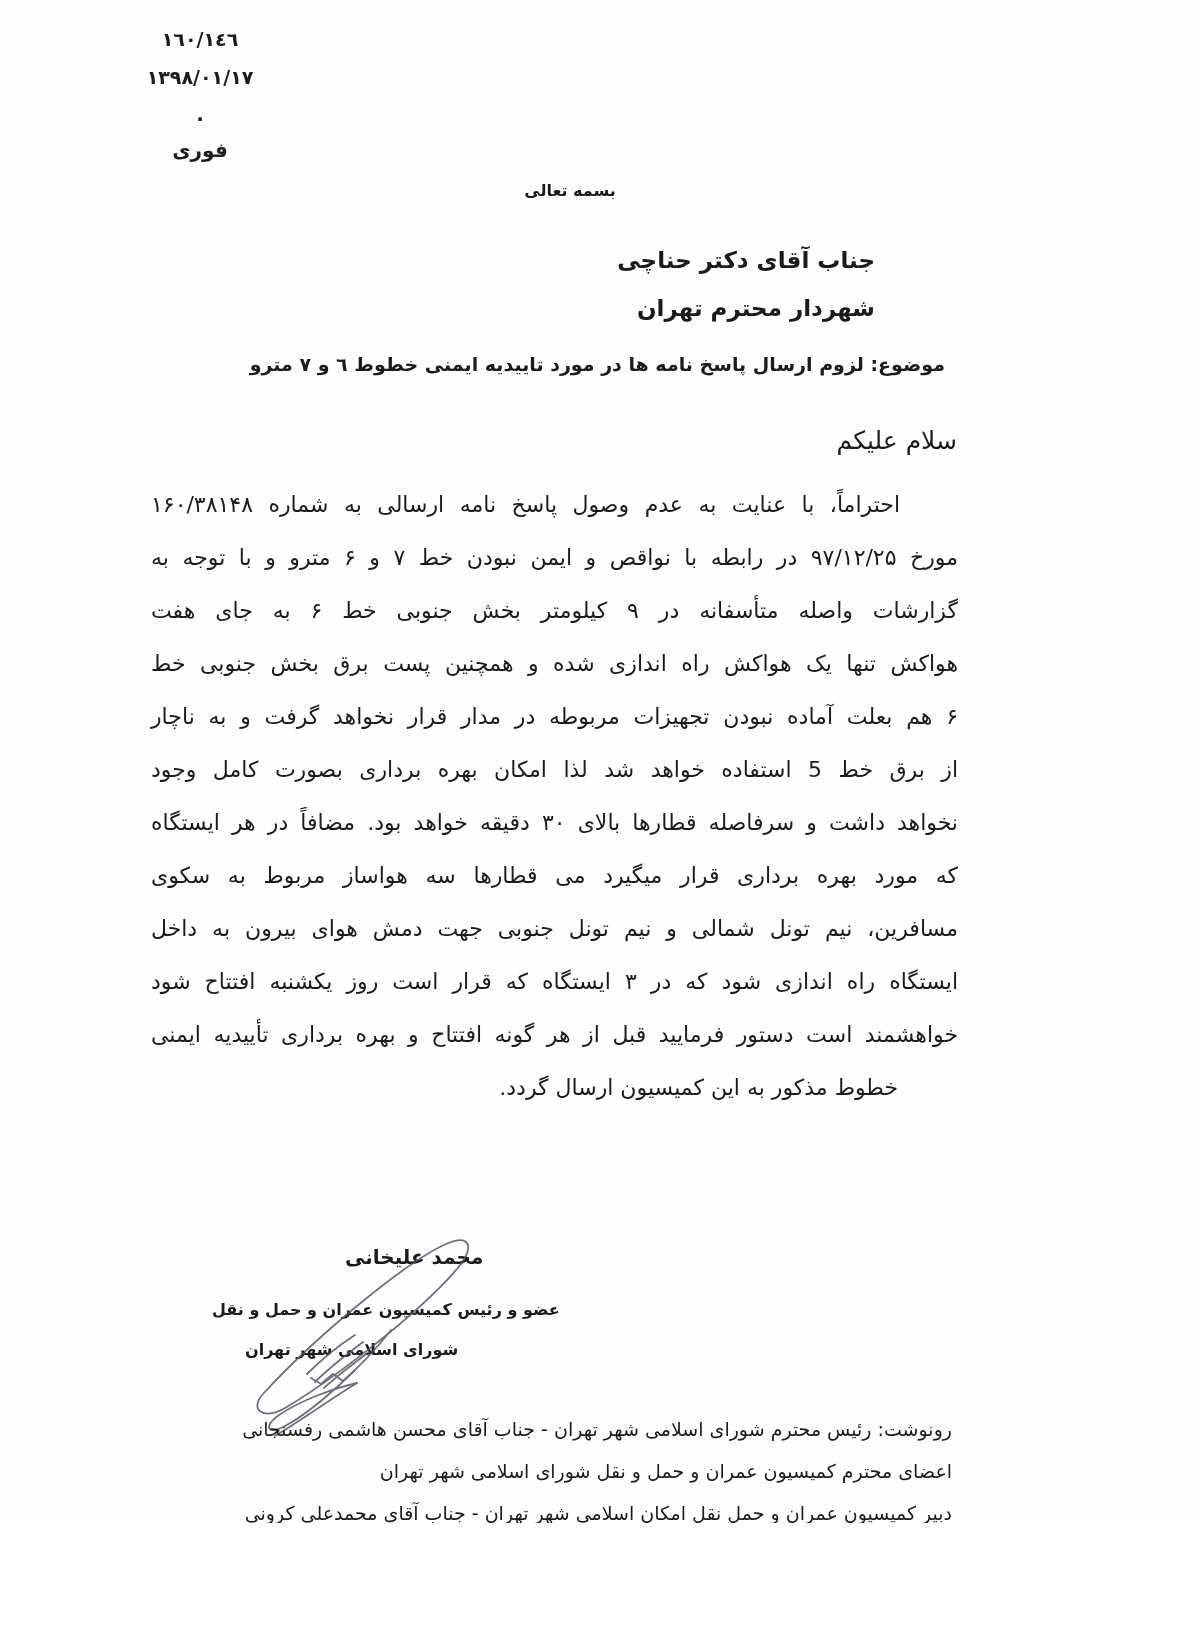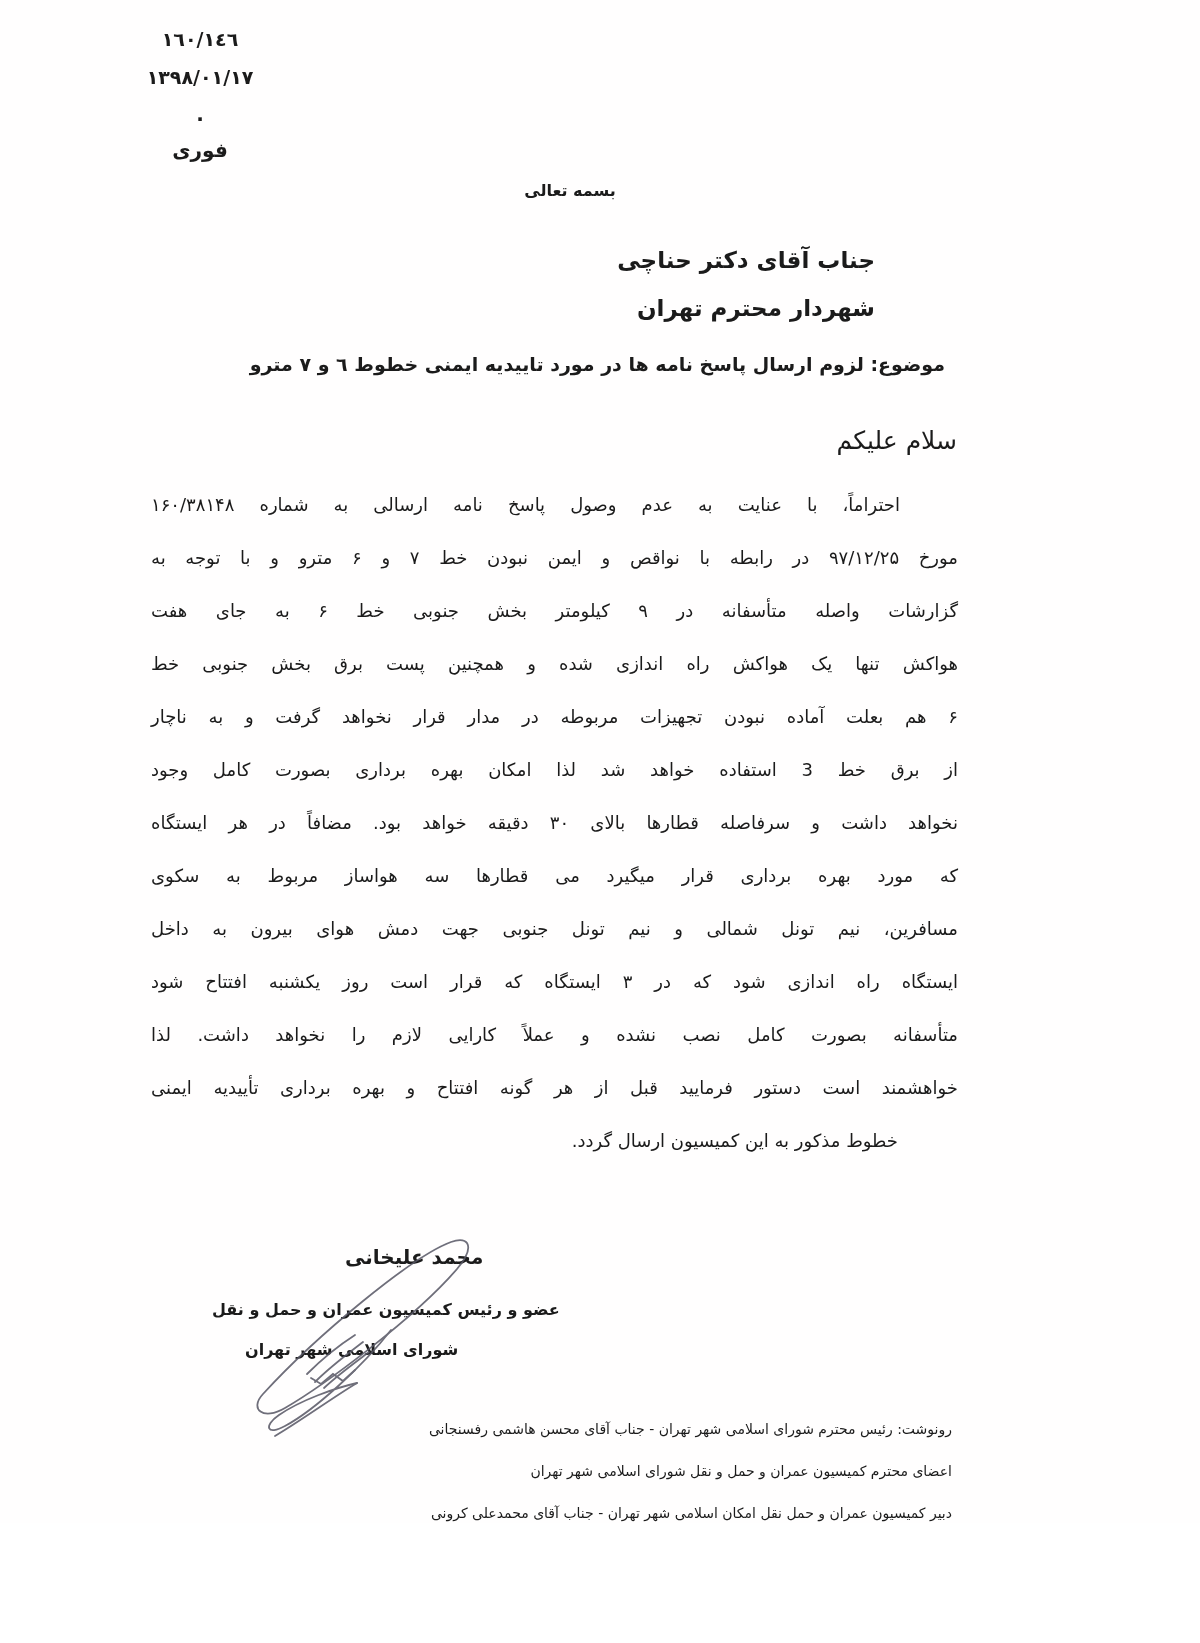--- a/index.html
+++ b/index.html
@@ -19,36 +19,36 @@
   .ref-date{top:66px;font-size:19px;}
   .ref-dot{top:102px;font-size:20px;}
   .urgent{top:138px;font-size:20px;}
   .bismillah{top:181px;left:495px;width:150px;text-align:center;font-size:16px;font-weight:bold;}
   .addr1{top:247px;right:325px;font-size:23px;font-weight:bold;}
   .addr2{top:295px;right:325px;font-size:23px;font-weight:bold;margin-left:12px;}
   .subject{top:353px;right:255px;font-size:19px;font-weight:bold;}
   .salutation{top:426px;right:243px;font-size:25px;}
   .body-block{
     position:absolute;top:478px;right:242px;left:140px;
-    font-size:18px;
+    font-size:22px;
     margin-left:11px;
   }
   .bline{
     height:53px;line-height:53px;
     text-align:justify;text-align-last:justify;
     white-space:normal;
     overflow:visible;
   }
   .bline.first{padding-right:58px;}
   .bline.last{text-align-last:right;padding-right:60px;}
   .sig-name{top:1245px;left:345px;font-size:20px;font-weight:bold;}
   .sig-title1{top:1300px;left:212px;font-size:16px;font-weight:bold;}
   .sig-title2{top:1340px;left:245px;font-size:16px;font-weight:bold;}
   .sig-scribble{position:absolute;top:1226px;left:223px;width:272px;height:218px;pointer-events:none;}
-  .cc-block{position:absolute;top:1408px;right:248px;font-size:14px;}
+  .cc-block{position:absolute;top:1408px;right:248px;font-size:19px;}
   .cc-line{height:42px;line-height:42px;text-align:right;white-space:nowrap;}
 </style>
 </head>
 <body>
 
 <div class="page">
 
   <div class="abs refcol ref-no">١٦٠/١٤٦</div>
   <div class="abs refcol ref-date">١٣٩٨/٠١/١٧</div>
   <div class="abs refcol ref-dot">.</div>
@@ -62,26 +62,25 @@
   <div class="abs subject">موضوع: لزوم ارسال پاسخ نامه ها در مورد تاییدیه ایمنی خطوط ٦ و ٧ مترو</div>
 
   <div class="abs salutation">سلام علیکم</div>
 
   <div class="body-block">
     <div class="bline first">احتراماً، با عنایت به عدم وصول پاسخ نامه ارسالی به شماره ۱۶۰/۳۸۱۴۸</div>
     <div class="bline">مورخ ۹۷/۱۲/۲۵ در رابطه با نواقص و ایمن نبودن خط ۷ و ۶ مترو و با توجه به</div>
     <div class="bline">گزارشات واصله متأسفانه در ۹ کیلومتر بخش جنوبی خط ۶ به جای هفت</div>
     <div class="bline">هواکش تنها یک هواکش راه اندازی شده و همچنین پست برق بخش جنوبی خط</div>
     <div class="bline">۶ هم بعلت آماده نبودن تجهیزات مربوطه در مدار قرار نخواهد گرفت و به ناچار</div>
-    <div class="bline">از برق خط 3 استفاده خواهد شد لذا امکان بهره برداری بصورت کامل وجود</div>
+    <div class="bline">از برق خط 5 استفاده خواهد شد لذا امکان بهره برداری بصورت کامل وجود</div>
     <div class="bline">نخواهد داشت و سرفاصله قطارها بالای ۳۰ دقیقه خواهد بود. مضافاً در هر ایستگاه</div>
     <div class="bline">که مورد بهره برداری قرار میگیرد می قطارها سه هواساز مربوط به سکوی</div>
     <div class="bline">مسافرین، نیم تونل شمالی و نیم تونل جنوبی جهت دمش هوای بیرون به داخل</div>
     <div class="bline">ایستگاه راه اندازی شود که در ۳ ایستگاه که قرار است روز یکشنبه افتتاح شود</div>
-    <div class="bline">متأسفانه بصورت کامل نصب نشده و عملاً کارایی لازم را نخواهد داشت. لذا</div>
     <div class="bline">خواهشمند است دستور فرمایید قبل از هر گونه افتتاح و بهره برداری تأییدیه ایمنی</div>
     <div class="bline last">خطوط مذکور به این کمیسیون ارسال گردد.</div>
   </div>
 
   <div class="abs sig-name">محمد علیخانی</div>
   <div class="abs sig-title1">عضو و رئیس کمیسیون عمران و حمل و نقل</div>
   <div class="abs sig-title2">شورای اسلامی شهر تهران</div>
 
   <svg class="sig-scribble" viewBox="0 0 272 218" fill="none" xmlns="http://www.w3.org/2000/svg">
     <g stroke="#565664" stroke-width="1.8" fill="none" stroke-linecap="round" opacity="0.85">

